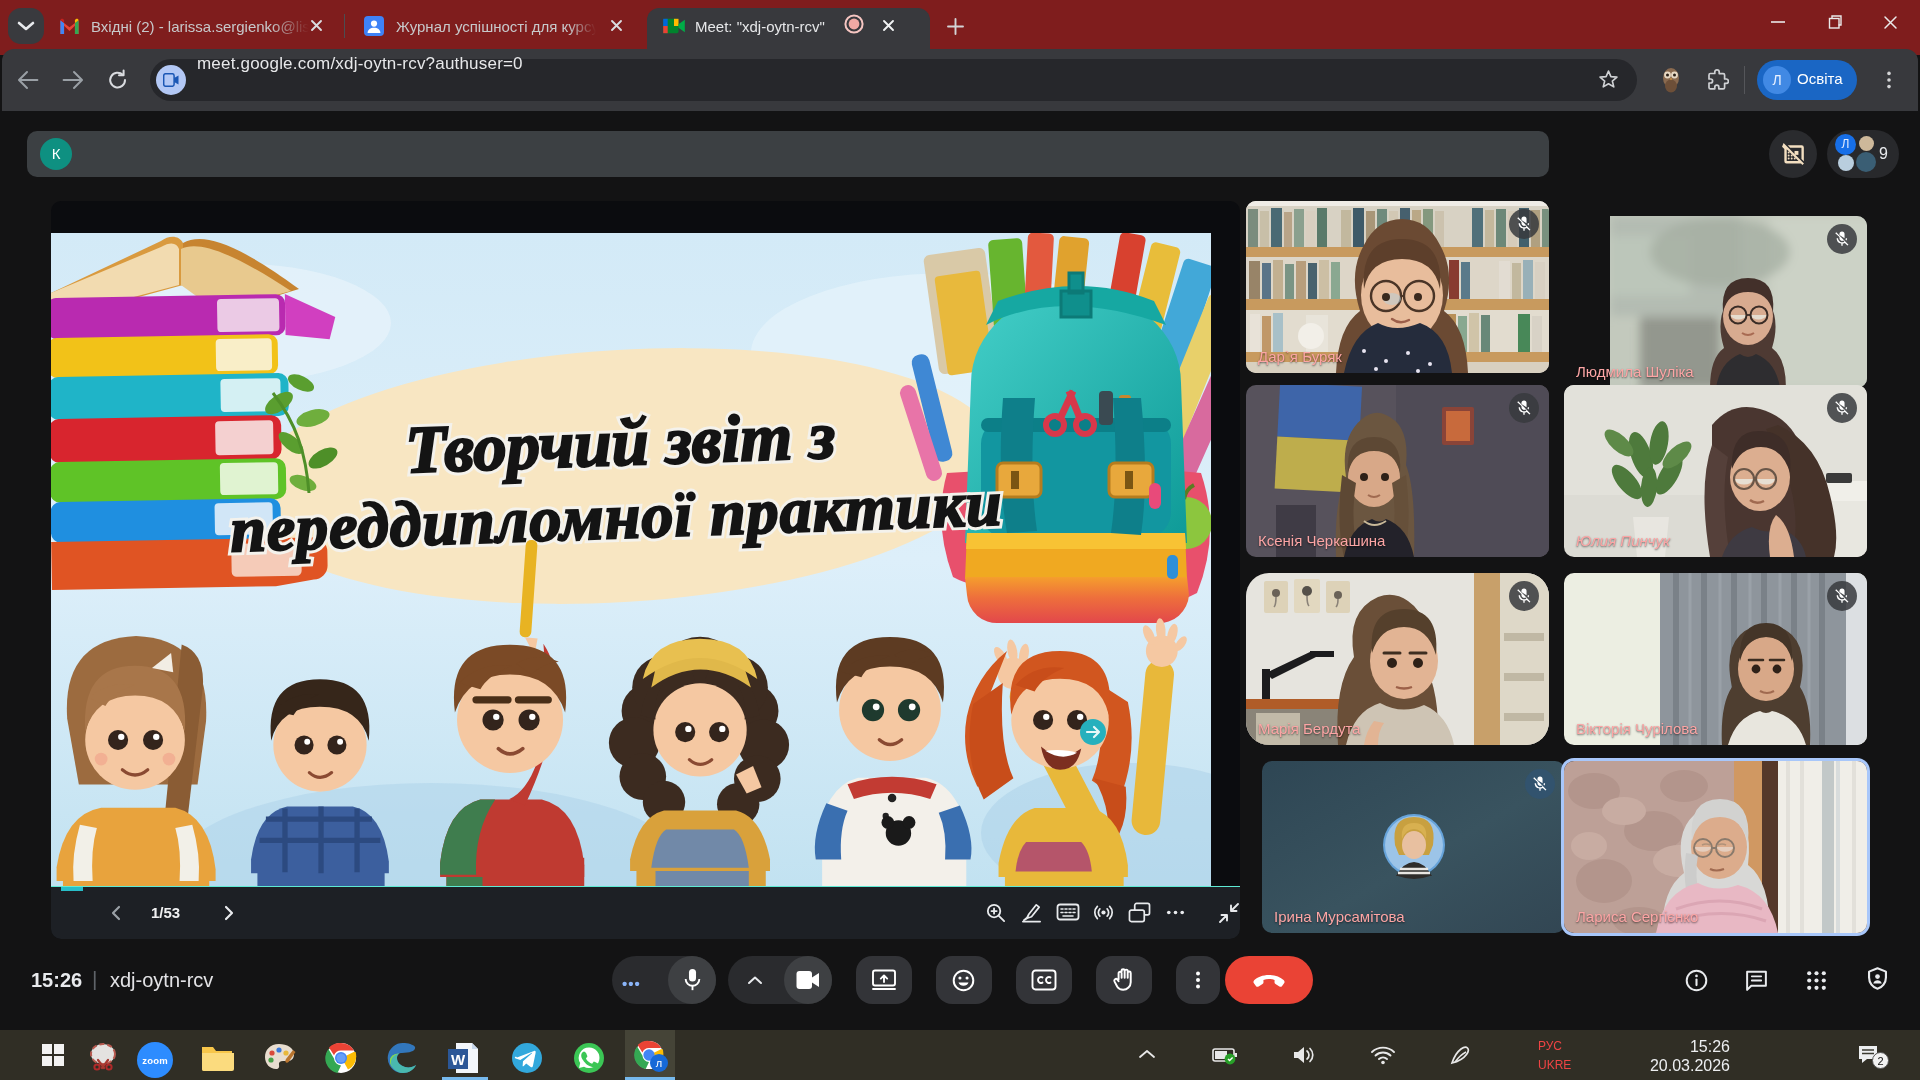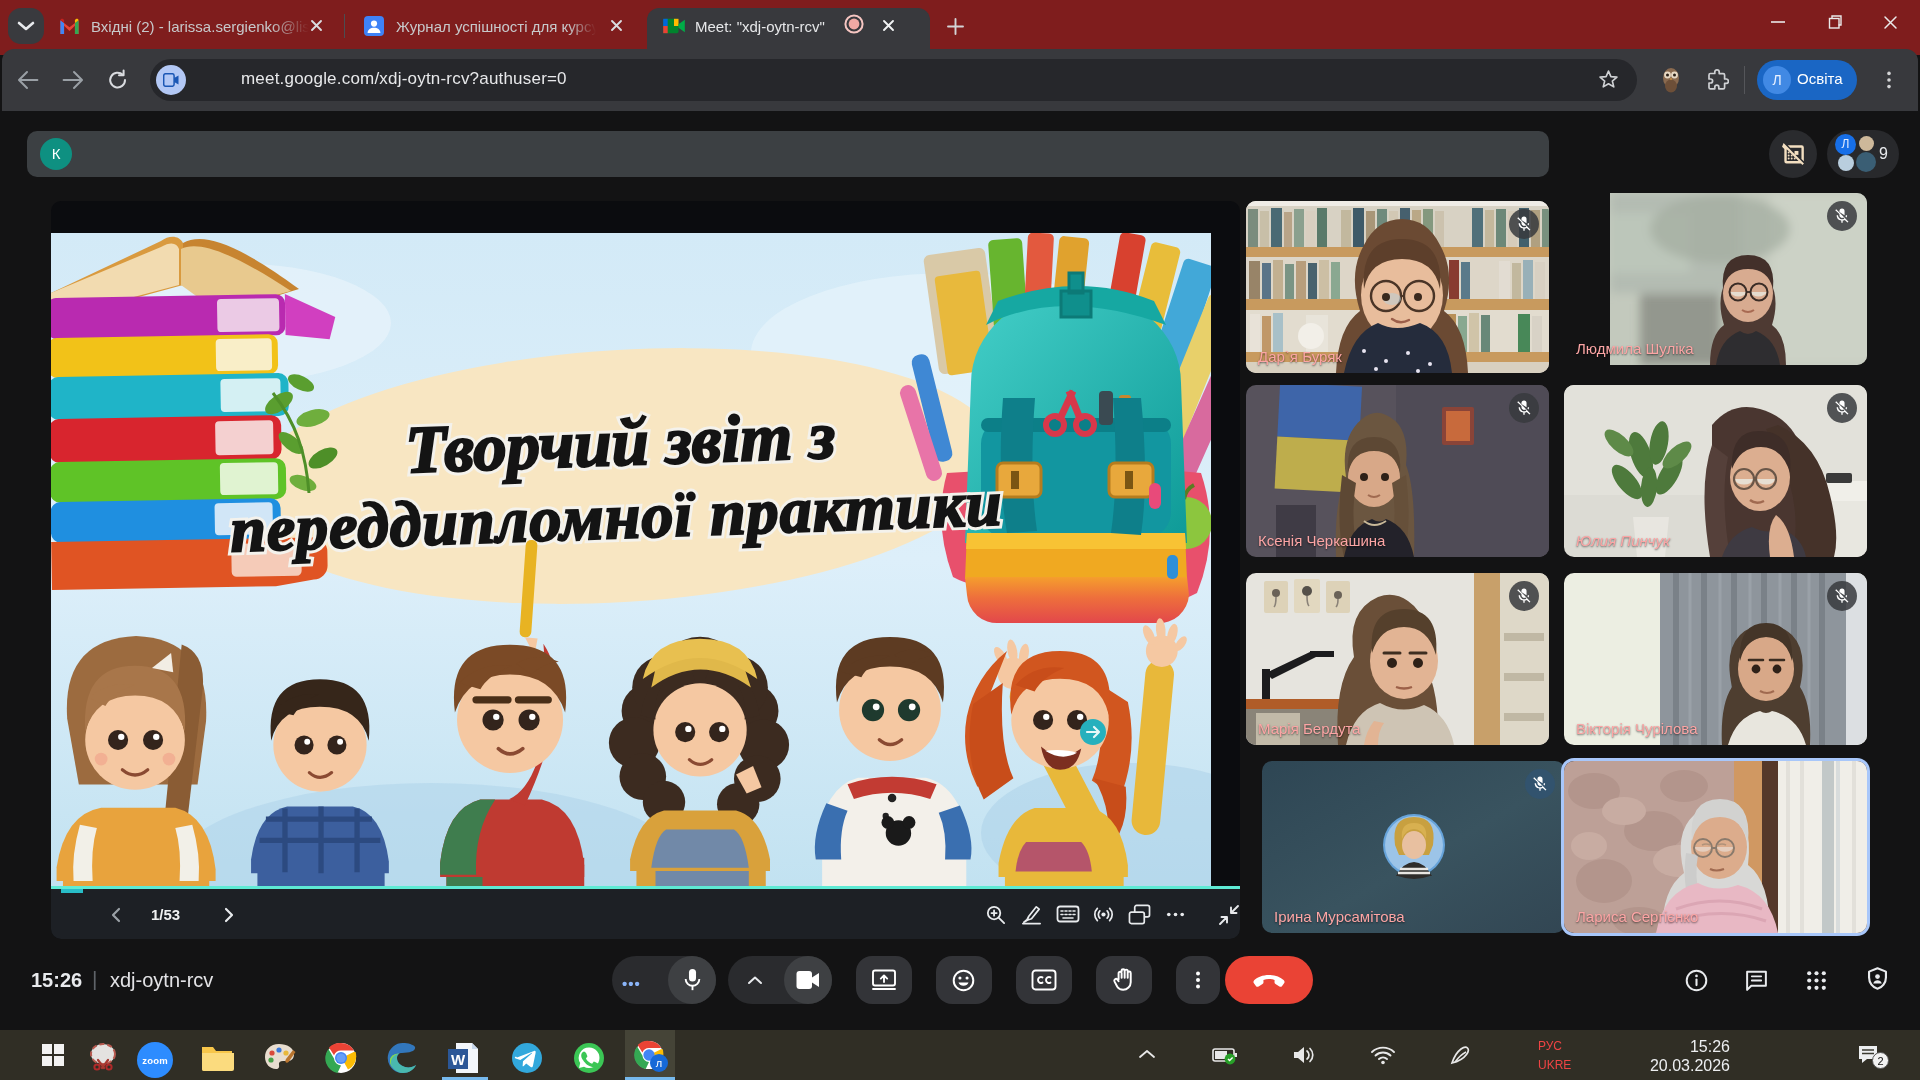--- a/index.html
+++ b/index.html
@@ -10,21 +10,21 @@
   
   #tabstrip { position:absolute; left:0; top:0; width:1920px; height:55px; background:#7f1d1d; }
   .tabtext { color:#c7c8ca; font-size:15px; white-space:nowrap; }
   #toolbar { position:absolute; left:2px; top:49px; width:1916px; height:62px; background:#38393d; border-radius:12px 12px 0 0; }
   #omnibox { position:absolute; left:150px; top:59px; width:1487px; height:42px; background:#26272b; border-radius:21px; }
 
   
   #meet { position:absolute; left:0; top:111px; width:1920px; height:919px; background:#131314; }
   #presbar { position:absolute; left:27px; top:20px; width:1522px; height:46px; background:#3c4043; border-radius:10px; }
   #ptile { position:absolute; left:51px; top:90px; width:1189px; height:738px; background:#0b0c0f; border-radius:10px; overflow:hidden; }
-  #pstrip { position:absolute; left:0; top:685px; width:1189px; height:53px; background:#1d2025; border-top:3px solid #5eead4; }
+  #pstrip { position:absolute; left:0; top:685px; width:1189px; height:53px; background:#1d2025; border-top:1px solid #5eead4; }
   .vtile { position:absolute; width:303px; height:172px; border-radius:10px; overflow:hidden; }
   .vname { position:absolute; left:12px; bottom:8px; color:#fca5a5; font-size:15px; text-shadow:0 1px 2px rgba(0,0,0,.6); z-index:5;}
   .micoff { position:absolute; top:8px; right:10px; width:30px; height:30px; border-radius:50%; background:rgba(55,58,61,.85); z-index:5; }
 
   
   #taskbar { position:absolute; left:0; top:1030px; width:1920px; height:50px; background:#302e25; }
 </style>
 </head>
 <body>
 <div id="stage">
@@ -103,21 +103,21 @@
   <svg class="abs" style="left:106px;top:68px;" width="24" height="24" viewBox="0 0 24 24">
       <path d="M19 12 a7.4 7.4 0 1 1 -2.2 -5.2" stroke="#dadce0" stroke-width="2" fill="none" stroke-linecap="round"></path>
       <path d="M17.6 2.6 v4.6 h-4.6" fill="none" stroke="#dadce0" stroke-width="2" stroke-linecap="round" stroke-linejoin="round"></path>
     </svg>
 
   <div class="abs" style="left:156px;top:65px;width:30px;height:30px;border-radius:50%;background:#b3c8f5;"></div>
   <svg class="abs" style="left:163px;top:73px;" width="17" height="14" viewBox="0 0 17 14">
       <rect x="0.7" y="0.7" width="10.4" height="12.6" rx="2" fill="none" stroke="#1b57b5" stroke-width="1.5"></rect>
       <path d="M11.1 5 l4.4 -2.6 v9.2 l-4.4 -2.6 Z" fill="#1b57b5"></path>
     </svg>
-  <div class="abs" style="left:197px;top:69px;color:#e7e8ea;font-size:17px;letter-spacing:.2px;margin-left:44px;">meet.google.com/xdj-oytn-rcv?authuser=0</div>
+  <div class="abs" style="left:197px;top:54px;color:#e7e8ea;font-size:17px;letter-spacing:.2px;">meet.google.com/xdj-oytn-rcv?authuser=0</div>
 
   <svg class="abs" style="left:1597px;top:68px;" width="23" height="23" viewBox="0 0 24 24">
       <path d="M12 3.2 l2.5 5.8 6.3 .5 -4.8 4.1 1.5 6.1 -5.5 -3.3 -5.5 3.3 1.5 -6.1 -4.8 -4.1 6.3 -.5 Z" fill="none" stroke="#cfd1d4" stroke-width="1.7" stroke-linejoin="round"></path>
     </svg>
 
   <svg class="abs" style="left:1660px;top:66px;" width="22" height="28" viewBox="0 0 22 28">
     <ellipse cx="11" cy="12" rx="8" ry="10" fill="#8a6a4f"></ellipse>
     <ellipse cx="11" cy="20" rx="6" ry="6.5" fill="#6d4f38"></ellipse>
     <circle cx="7.5" cy="9" r="3.4" fill="#e8d9c4"></circle>
       <circle cx="14.5" cy="9" r="3.4" fill="#e8d9c4"></circle>
@@ -658,21 +658,21 @@
               <circle cx="172" cy="170" r="2"></circle>
             </g>
         </g>
       </svg>
       <div class="vname">Дар`я Буряк</div>
       <div class="micoff"><svg style="margin:6px" width="18" height="18" viewBox="0 0 24 24">
             <path d="M15.4 11.1 V5.4 a3.4 3.4 0 0 0 -6.8 0 v1.2 Z M8.6 9.4 v1.7 a3.4 3.4 0 0 0 5.3 2.8 l1.4 1.4 a5.4 5.4 0 0 1 -8.7 -4.2 h-1.8 a7.2 7.2 0 0 0 6.3 7 v3 h1.8 v-3 a7 7 0 0 0 2.8 -.9 l3.6 3.6 1.3 -1.3 L4.3 3 3 4.3 Z M17 10.9 h1.8 a7.2 7.2 0 0 1 -.8 3.2 l-1.4 -1.4 q.4 -.9 .4 -1.8 Z" fill="#fff"></path>
           </svg></div>
     </div>
 
-    <div class="vtile" style="left:1564px;top:82px;padding-left:46px;">
+    <div class="vtile" style="left:1564px;top:105px;padding-left:46px;">
       <svg width="303" height="172" viewBox="0 0 303 172">
         <defs>
             <filter id="b1" x="-20%" y="-20%" width="140%" height="140%">
               <feGaussianBlur stdDeviation="5"></feGaussianBlur>
             </filter>
           </defs>
         <rect width="303" height="172" fill="#c3c9bd"></rect>
         <g filter="url(#b1)">
           <rect x="0" y="0" width="130" height="100" fill="#b4bcb2"></rect>
           <rect x="160" y="0" width="143" height="172" fill="#ccd2c6"></rect>
@@ -760,21 +760,21 @@
           <path d="M158 172 q8 -24 30 -30 q16 8 30 2 q20 8 24 28 Z" fill="#3e3a42"></path>
           <path d="M212 130 q14 10 18 42 h-24 q-4 -30 6 -42 Z" fill="#dcae90"></path>
         </g>
       </svg>
       <div class="vname">Юлия Пинчук</div>
       <div class="micoff"><svg style="margin:6px" width="18" height="18" viewBox="0 0 24 24">
             <path d="M15.4 11.1 V5.4 a3.4 3.4 0 0 0 -6.8 0 v1.2 Z M8.6 9.4 v1.7 a3.4 3.4 0 0 0 5.3 2.8 l1.4 1.4 a5.4 5.4 0 0 1 -8.7 -4.2 h-1.8 a7.2 7.2 0 0 0 6.3 7 v3 h1.8 v-3 a7 7 0 0 0 2.8 -.9 l3.6 3.6 1.3 -1.3 L4.3 3 3 4.3 Z M17 10.9 h1.8 a7.2 7.2 0 0 1 -.8 3.2 l-1.4 -1.4 q.4 -.9 .4 -1.8 Z" fill="#fff"></path>
           </svg></div>
     </div>
 
-    <div class="vtile" style="left:1246px;top:462px;">
+    <div class="vtile" style="left:1246px;top:462px;border-radius:23px;">
       <svg width="303" height="172" viewBox="0 0 303 172">
         <rect width="303" height="172" fill="#e6e4de"></rect>
         <rect x="228" y="0" width="26" height="172" fill="#c8a06a"></rect>
         <rect x="254" y="0" width="49" height="172" fill="#ded8c8"></rect>
         <rect x="258" y="60" width="40" height="8" fill="#c0b8a4"></rect>
           <rect x="258" y="100" width="40" height="8" fill="#c0b8a4"></rect>
           <rect x="258" y="140" width="40" height="8" fill="#c0b8a4"></rect>
         <g>
           <rect x="18" y="8" width="24" height="32" rx="2" fill="#ddd2b8"></rect>
             <rect x="48" y="6" width="26" height="34" rx="2" fill="#e2d8c0"></rect>

